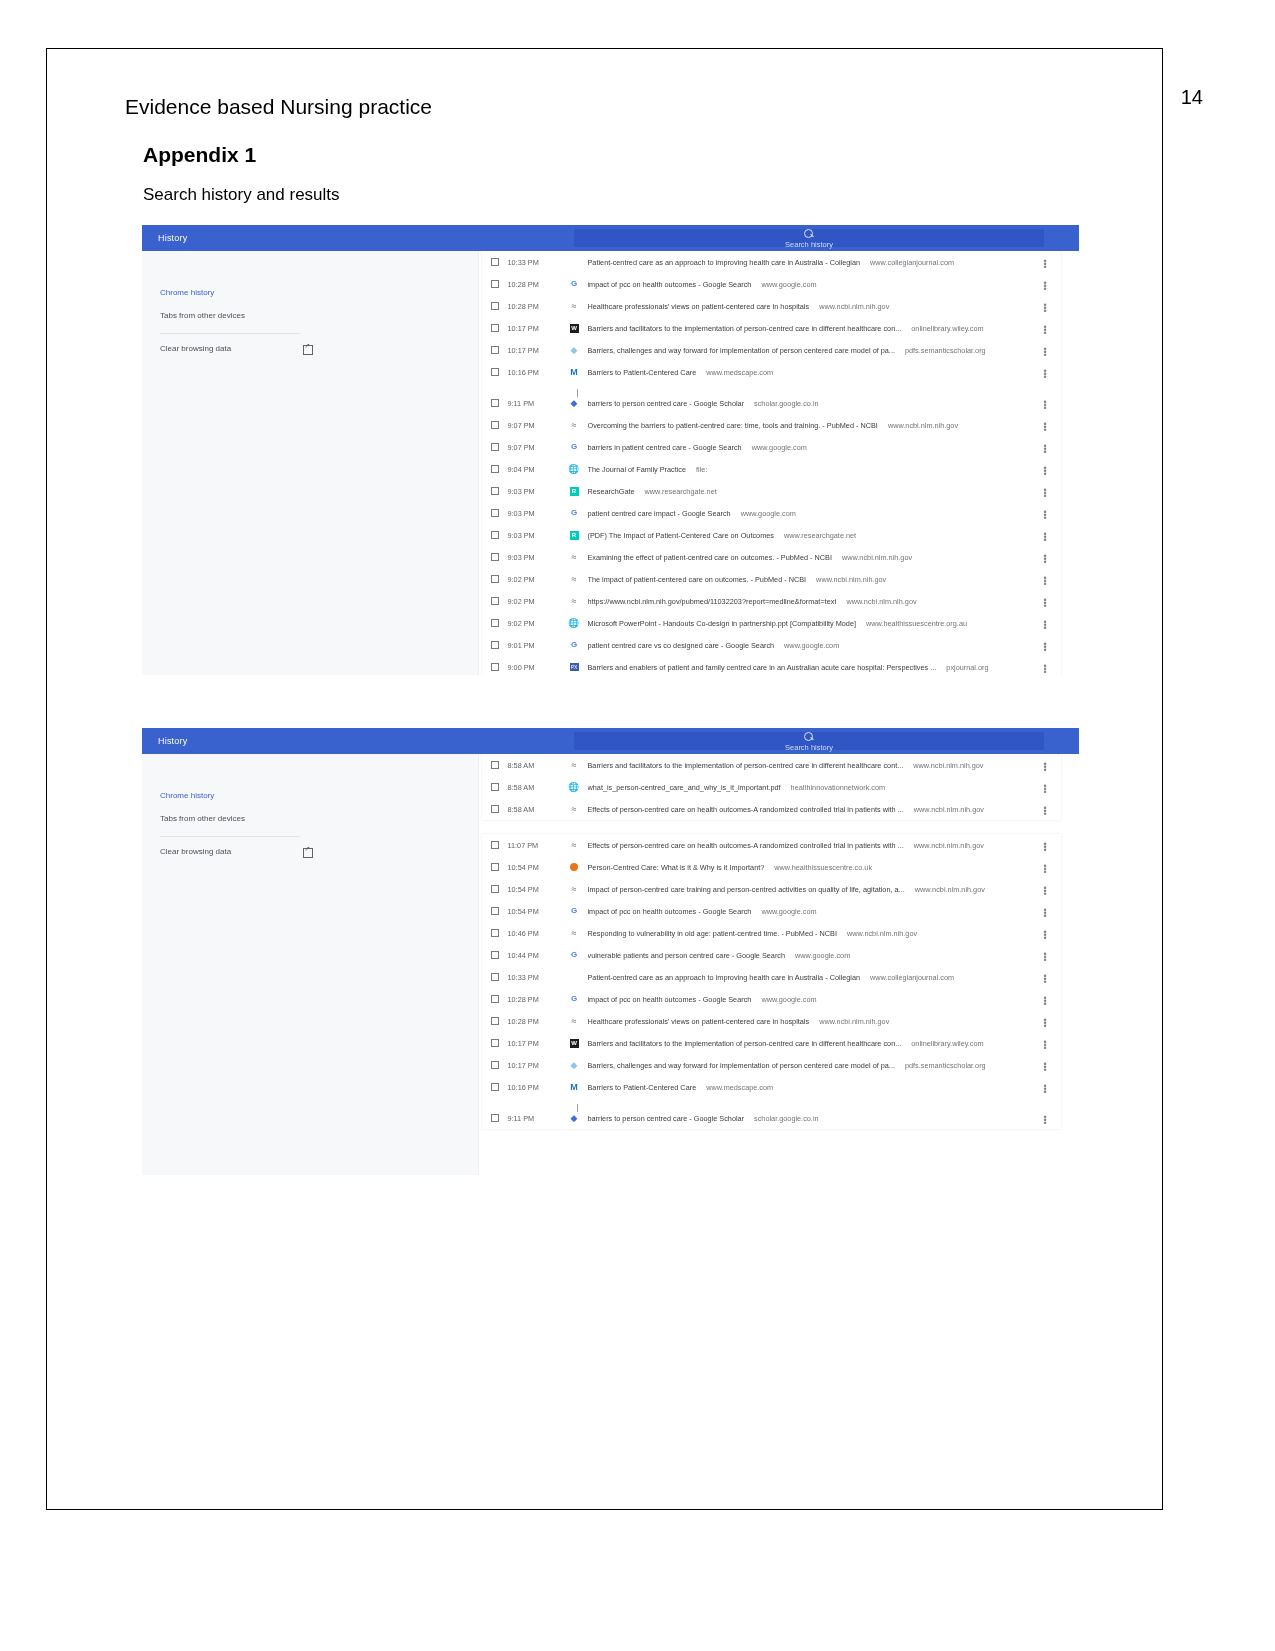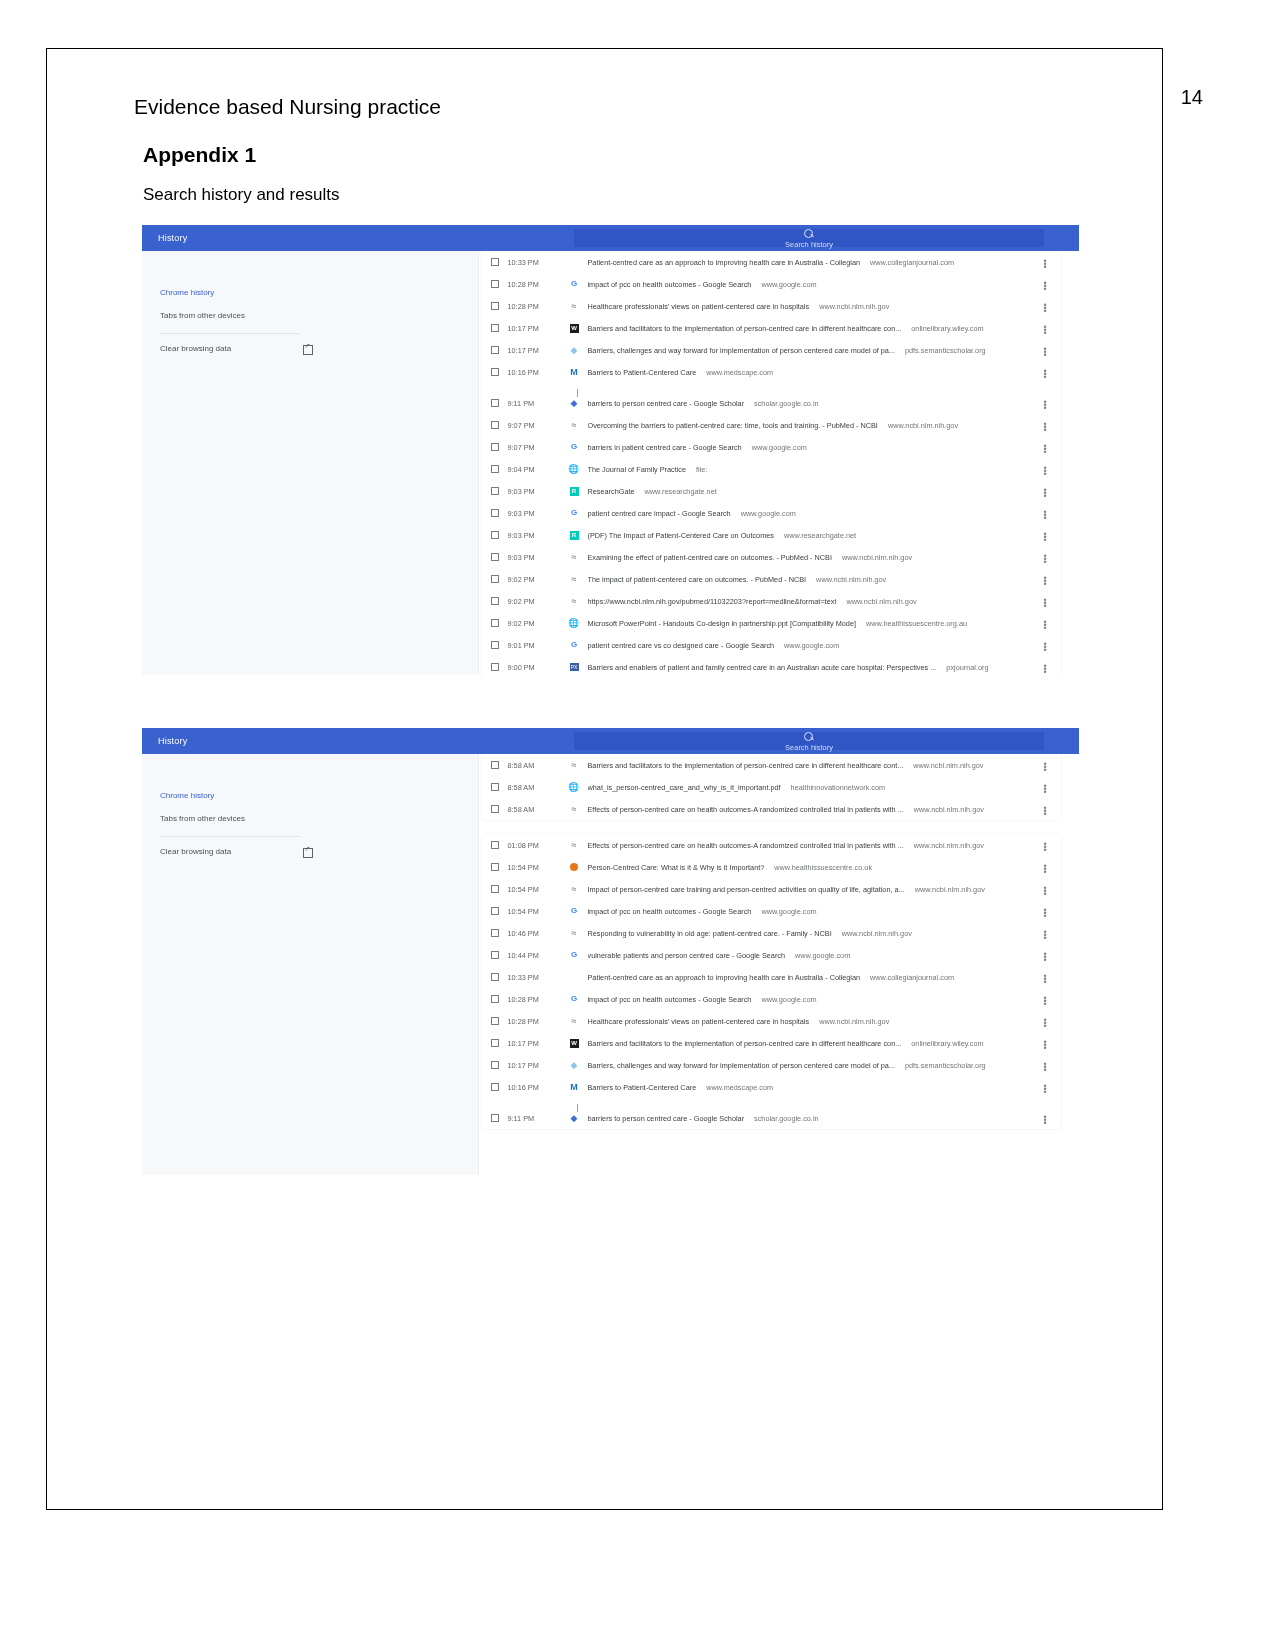--- a/index.html
+++ b/index.html
@@ -19,21 +19,21 @@
   }
   .page-number {
     position:absolute;
     right:72px; top:70px;
     font-size:20px; color:#000;
     font-family:"Liberation Sans", sans-serif;
     margin-top:16px;
   }
   .doc-title {
     position:absolute;
-    left:134px; top:95px;
+    left:125px; top:95px;
     font-size:21px; color:#000;
   }
   .appendix-title {
     position:absolute;
     left:143px; top:143px;
     font-size:21px; font-weight:bold; color:#000;
   }
   .sub-title {
     position:absolute;
     left:143px; top:185px;
@@ -532,21 +532,21 @@
               <i>•</i>
               <i>•</i>
               <i>•</i>
             </span>
           </div>
         </div>
         <div style="height: 14px;"></div>
         <div class="ch-card">
           <div class="ch-row">
             <span class="ch-cb"></span>
-            <span class="ch-time">01:08 PM</span>
+            <span class="ch-time">11:07 PM</span>
             <span class="ch-fav">
               <span class="fav-pubmed">≈</span>
             </span>
             <span class="ch-text">Effects of person-centred care on health outcomes-A randomized controlled trial in patients with ...</span>
             <span class="ch-url">www.ncbi.nlm.nih.gov</span>
             <span class="ch-menu">
               <i>•</i>
               <i>•</i>
               <i>•</i>
             </span>
@@ -592,21 +592,21 @@
               <i>•</i>
               <i>•</i>
             </span>
           </div>
           <div class="ch-row">
             <span class="ch-cb"></span>
             <span class="ch-time">10:46 PM</span>
             <span class="ch-fav">
               <span class="fav-pubmed">≈</span>
             </span>
-            <span class="ch-text">Responding to vulnerability in old age: patient-centred care. - Family - NCBI</span>
+            <span class="ch-text">Responding to vulnerability in old age: patient-centred time. - PubMed - NCBI</span>
             <span class="ch-url">www.ncbi.nlm.nih.gov</span>
             <span class="ch-menu">
               <i>•</i>
               <i>•</i>
               <i>•</i>
             </span>
           </div>
           <div class="ch-row">
             <span class="ch-cb"></span>
             <span class="ch-time">10:44 PM</span>

